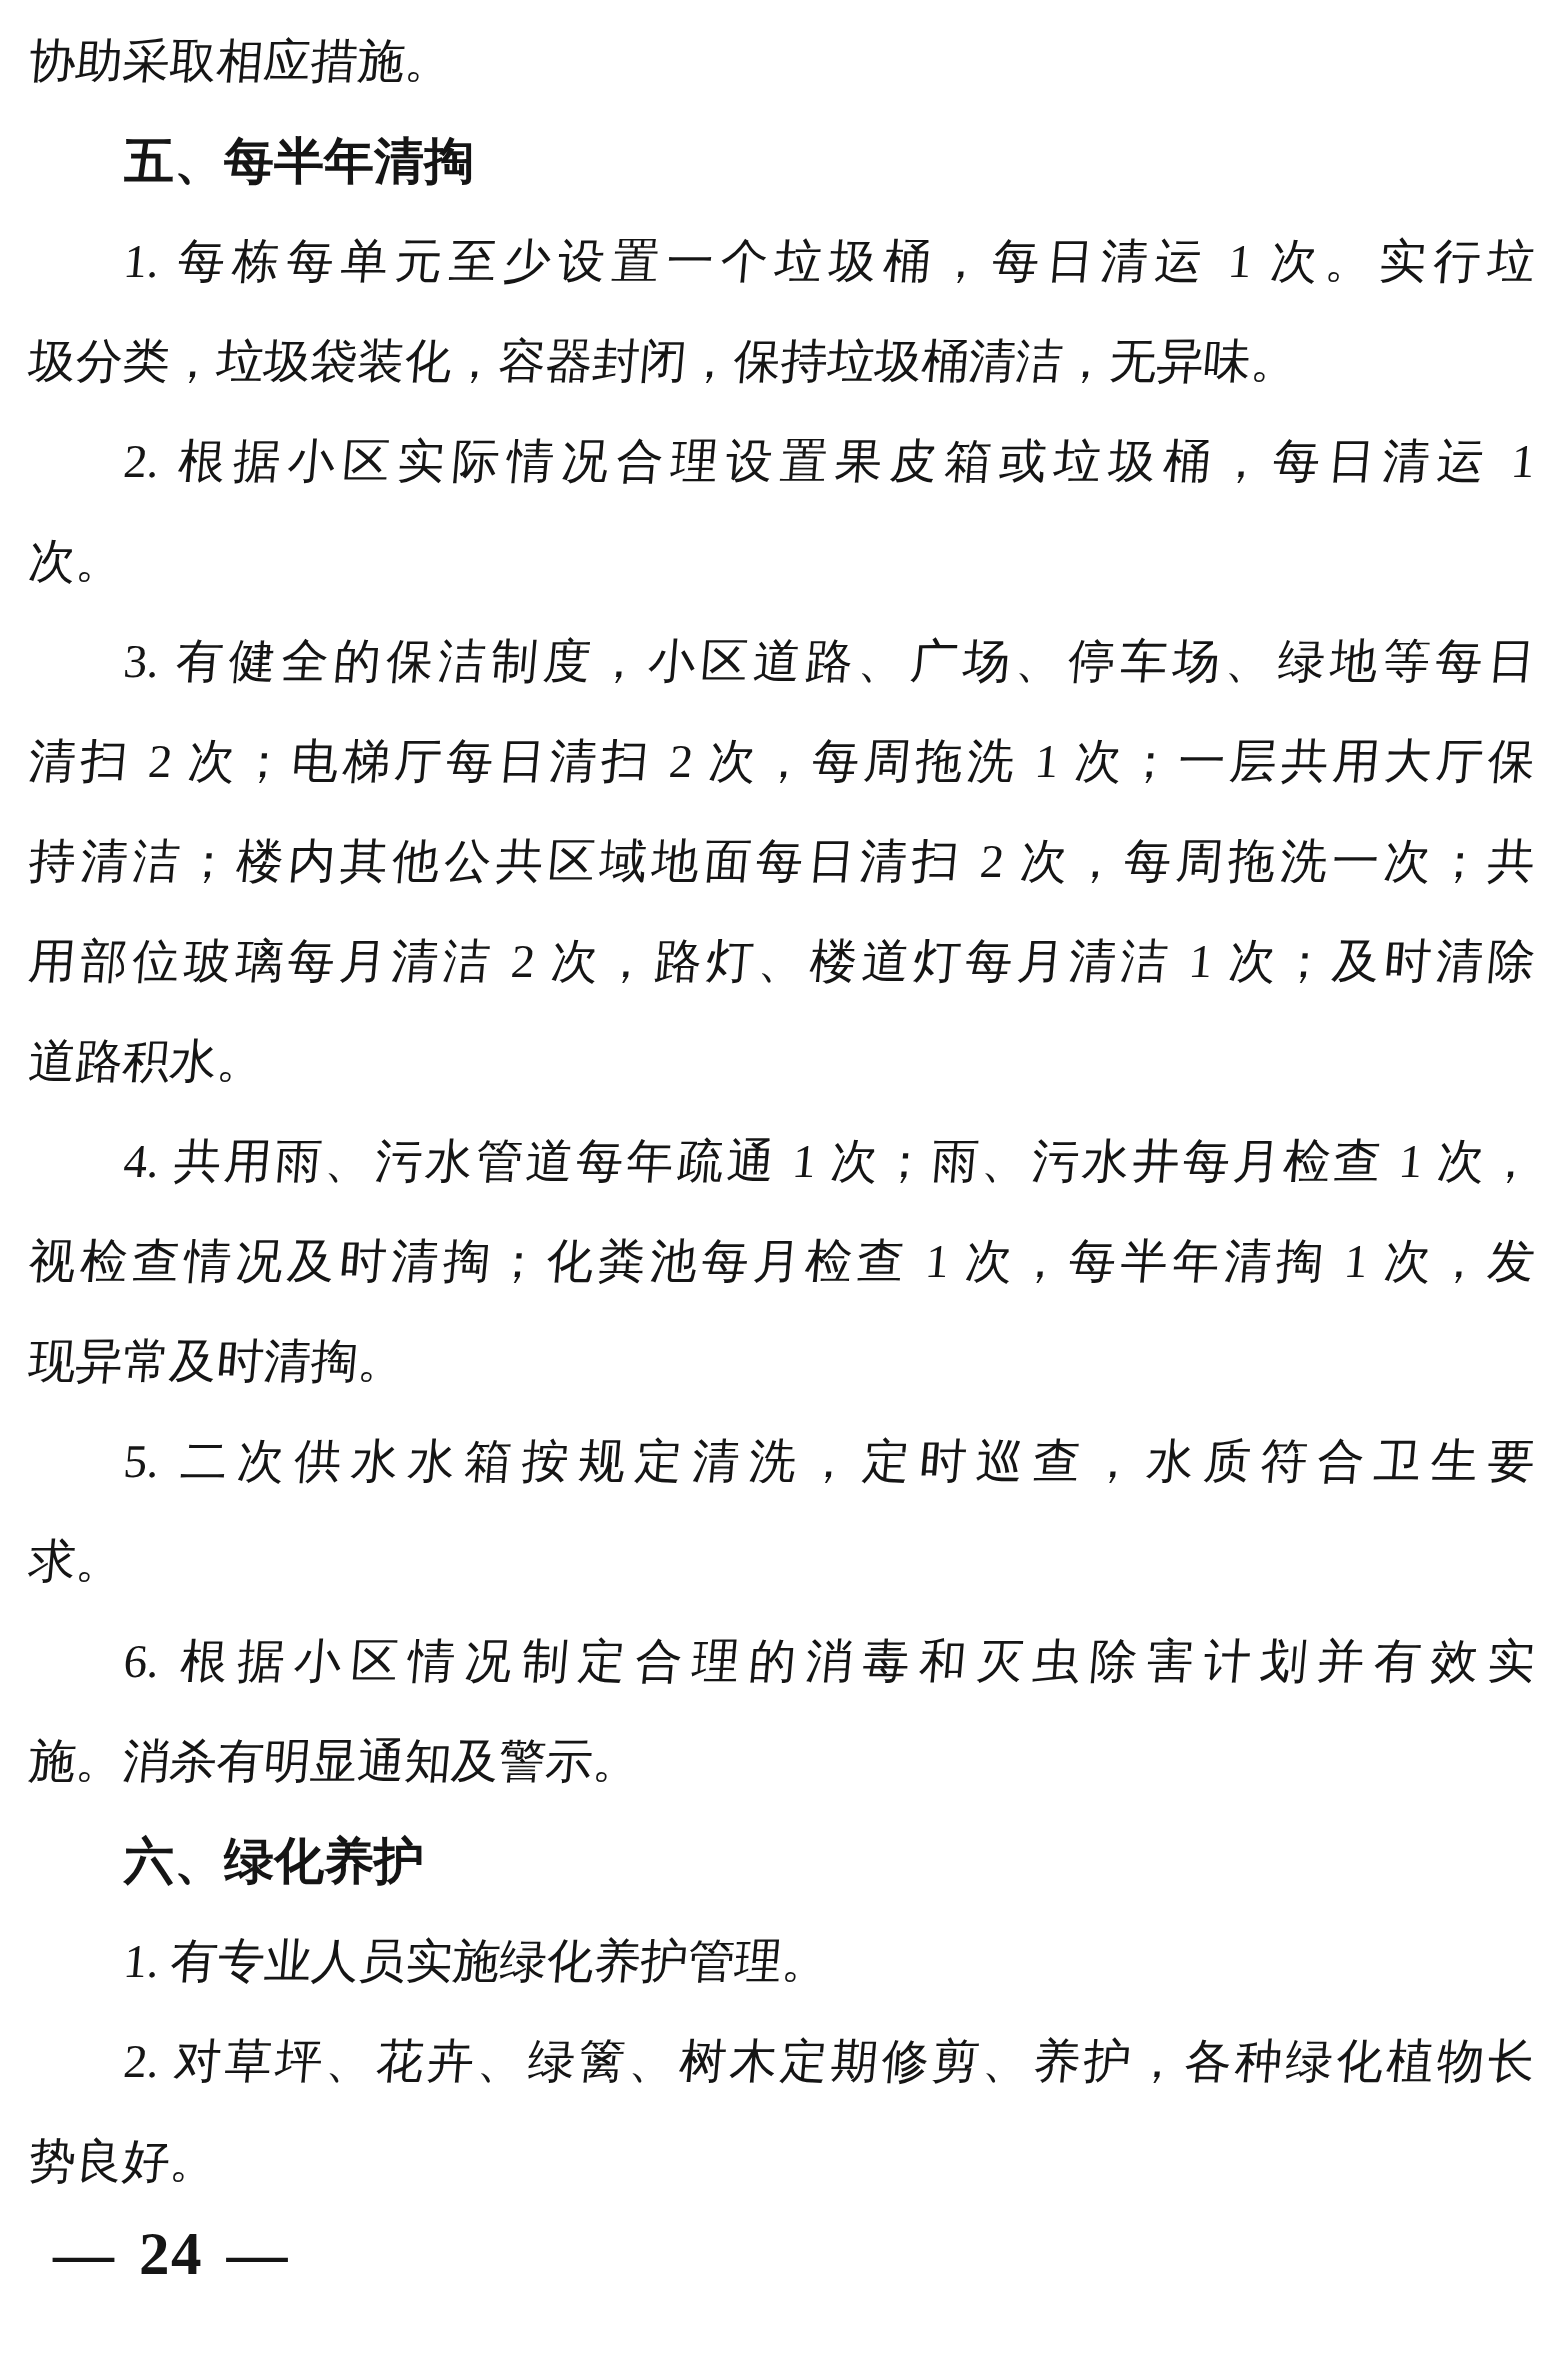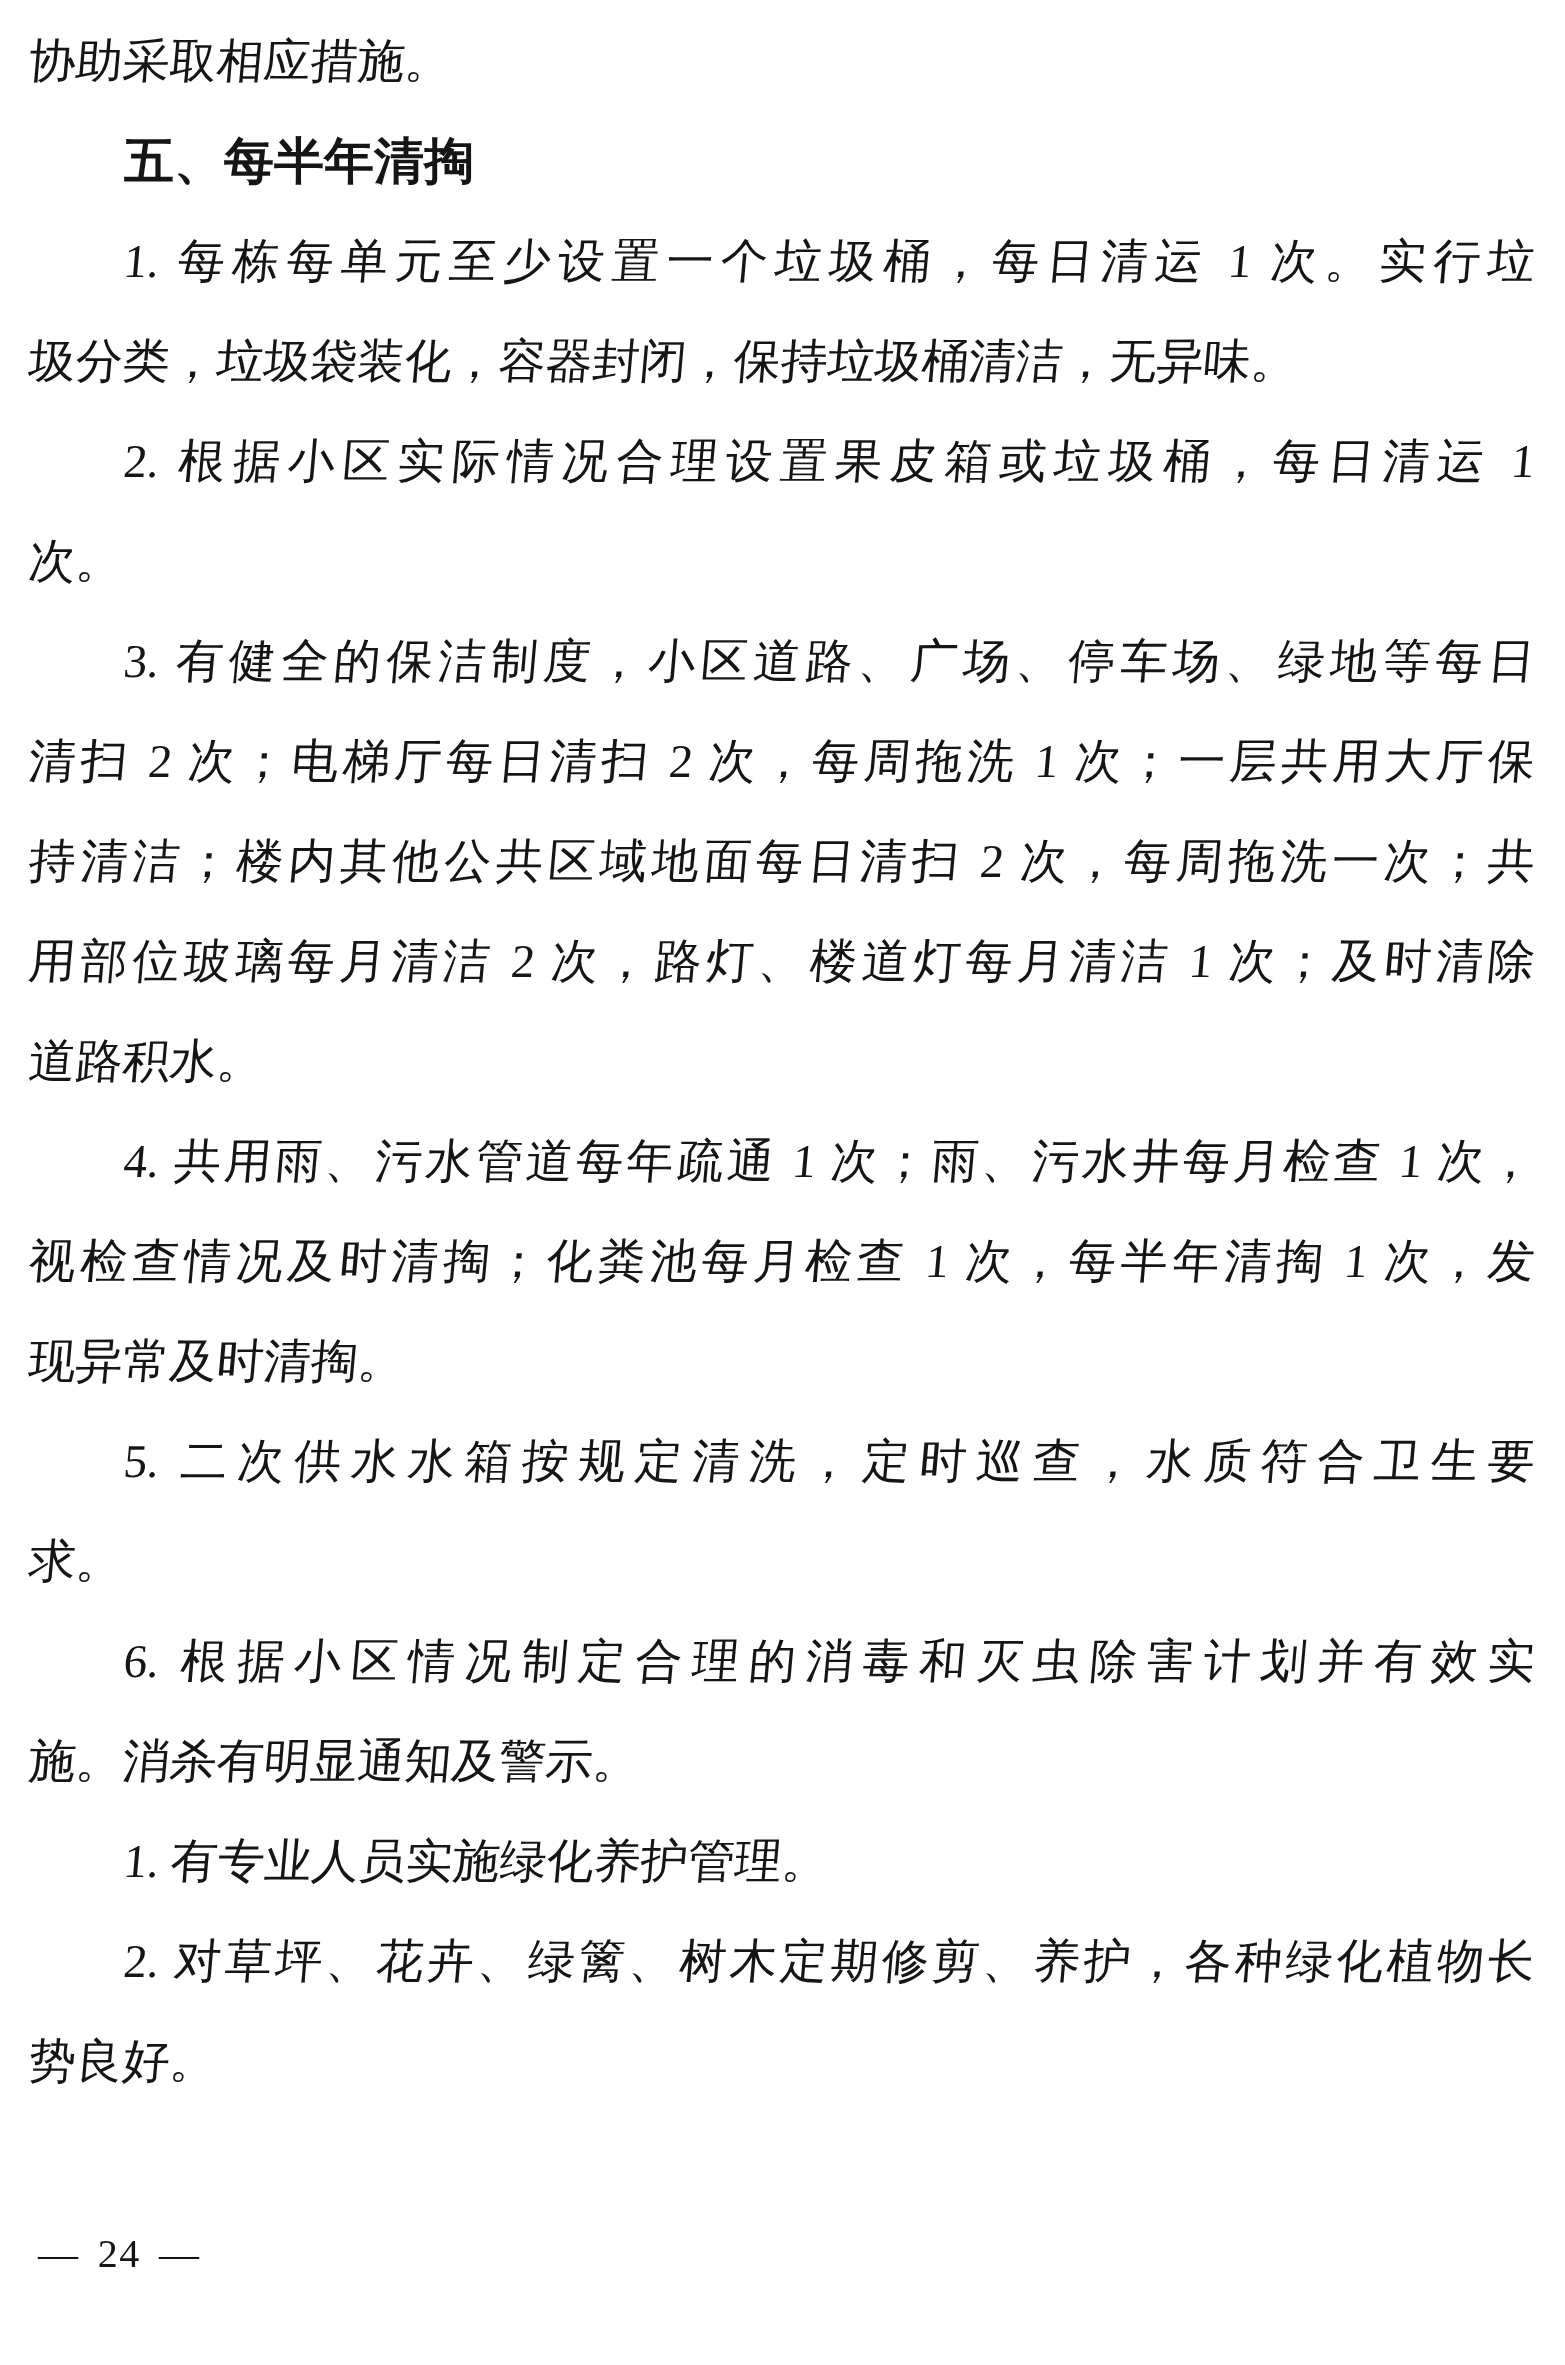--- a/index.html
+++ b/index.html
@@ -42,28 +42,29 @@
   .line.indent {
     text-indent: 95px;
   }
   .line.justify {
     white-space: normal;
     text-align: justify;
     text-align-last: justify;
   }
   .footer {
     position: absolute;
-    left: 38px;
+    left: 53px;
     top: 2210px;
     height: 88px;
     line-height: 88px;
-    font-size: 40px;
+    font-size: 61px;
     word-spacing: 6.5px;
     letter-spacing: 1.6px;
     color: #151515;
+    font-weight: bold;
   }
 </style>
 </head>
 <body>
 
 <div class="page">
   <div class="text-block" id="lines">
       <div class="line body">协助采取相应措施。</div>
       <div class="line heading indent">五、每半年清掏</div>
       <div class="line body indent justify">1. 每栋每单元至少设置一个垃圾桶，每日清运 1 次。实行垃</div>
@@ -75,19 +76,20 @@
       <div class="line body justify">持清洁；楼内其他公共区域地面每日清扫 2 次，每周拖洗一次；共</div>
       <div class="line body justify">用部位玻璃每月清洁 2 次，路灯、楼道灯每月清洁 1 次；及时清除</div>
       <div class="line body">道路积水。</div>
       <div class="line body indent justify">4. 共用雨、污水管道每年疏通 1 次；雨、污水井每月检查 1 次，</div>
       <div class="line body justify">视检查情况及时清掏；化粪池每月检查 1 次，每半年清掏 1 次，发</div>
       <div class="line body">现异常及时清掏。</div>
       <div class="line body indent justify">5. 二次供水水箱按规定清洗，定时巡查，水质符合卫生要</div>
       <div class="line body">求。</div>
       <div class="line body indent justify">6. 根据小区情况制定合理的消毒和灭虫除害计划并有效实</div>
       <div class="line body">施。消杀有明显通知及警示。</div>
+      <div class="line heading indent">六、绿化养护</div>
       <div class="line body indent">1. 有专业人员实施绿化养护管理。</div>
       <div class="line body indent justify">2. 对草坪、花卉、绿篱、树木定期修剪、养护，各种绿化植物长</div>
       <div class="line body">势良好。</div>
     </div>
   <div class="footer">— 24 —</div>
 </div>
 
 
 </body></html>

